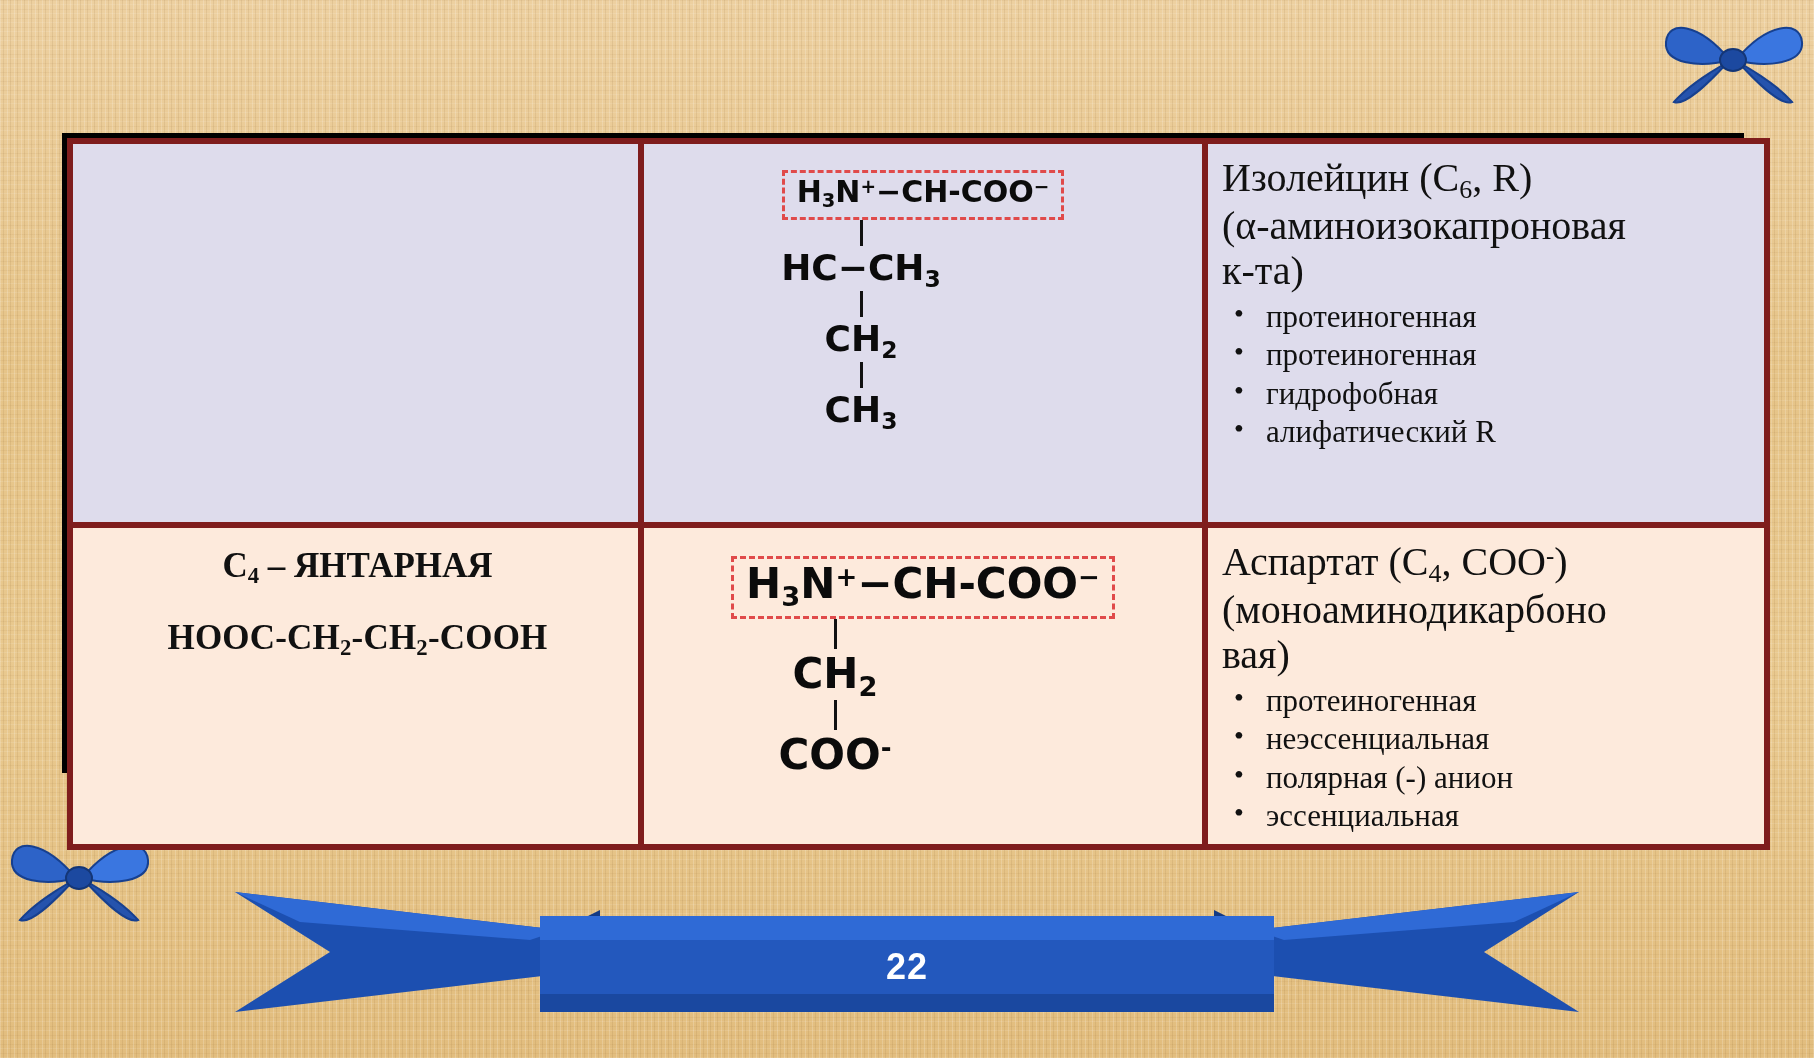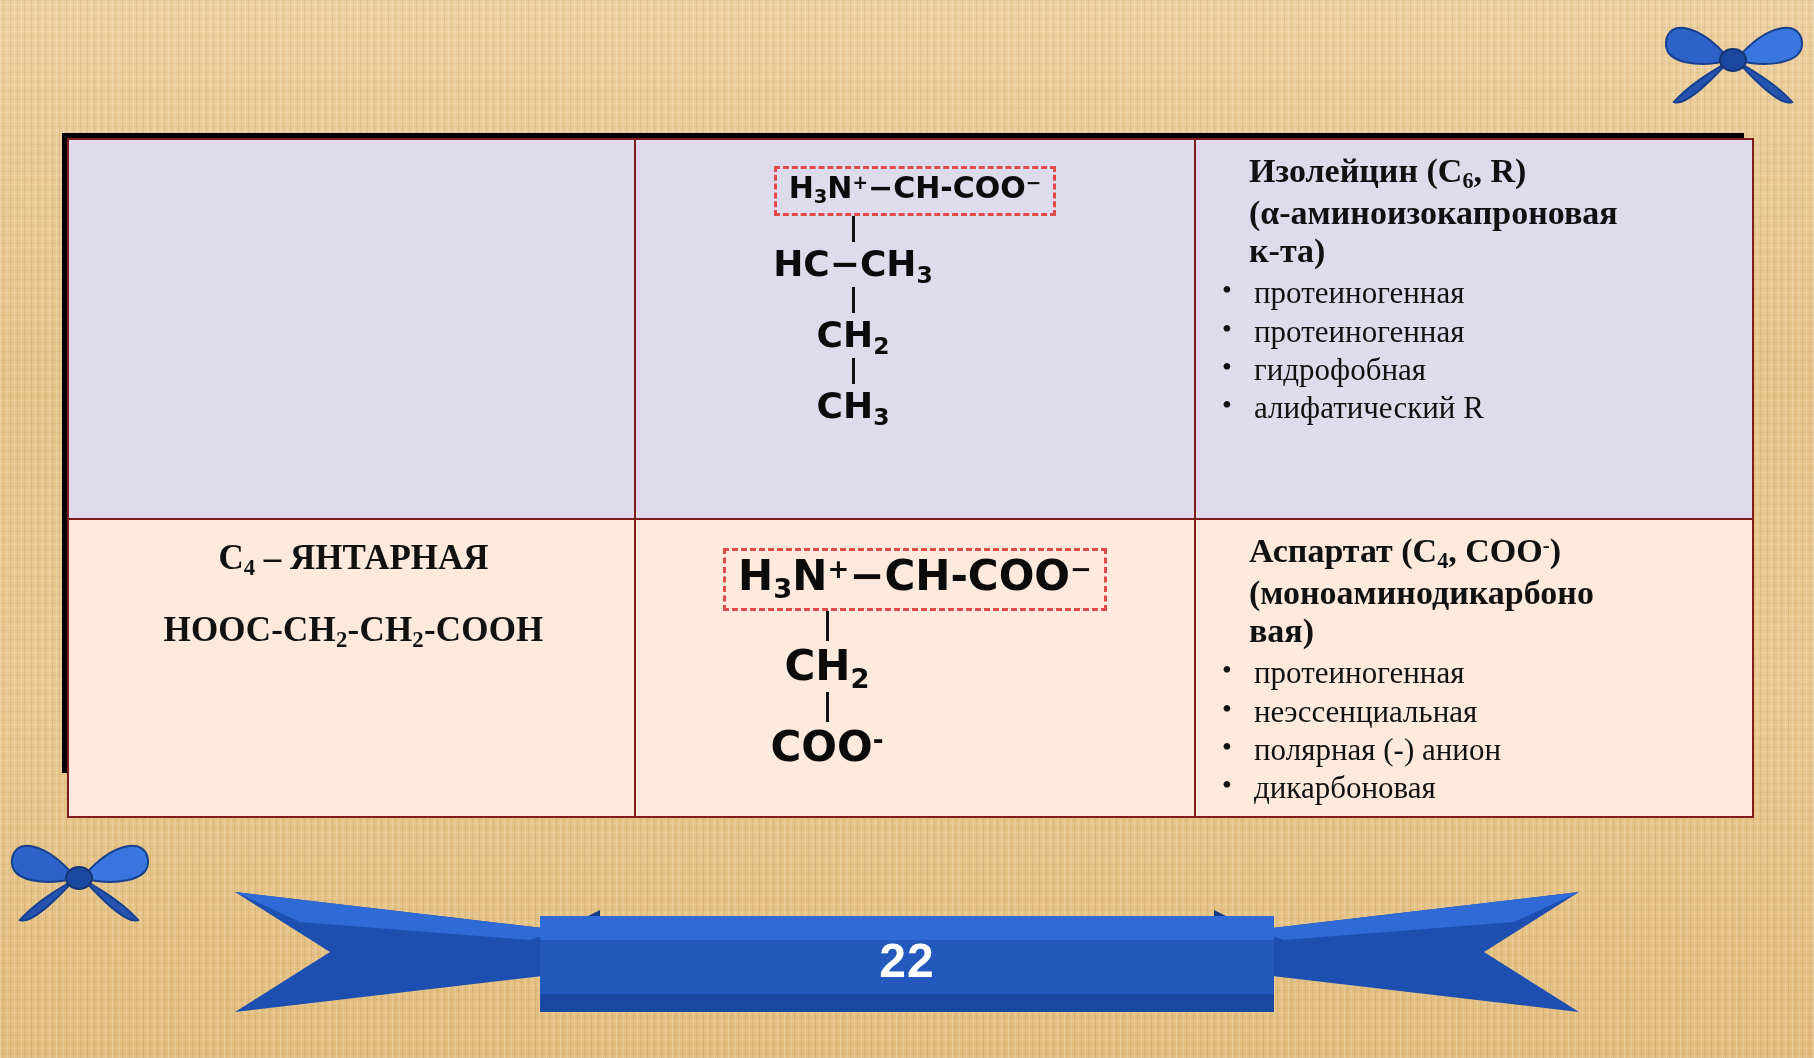--- a/index.html
+++ b/index.html
@@ -52,21 +52,21 @@
     box-sizing: border-box;
     background: #fff;
   }
   table.chem {
     width: 100%;
     height: 100%;
     border-collapse: collapse;
     table-layout: fixed;
   }
   table.chem td {
-    border: 2px solid #7f1d1d;
+    border: 6px solid #7f1d1d;
     vertical-align: top;
     padding: 0;
   }
   td.col-a { width: 565px; }
   td.col-b { width: 558px; }
   td.col-c { width: 556px; }
 
   .row-1 td { background: #dedcec; height: 378px; }
   .row-2 td { background: #fdeadc; height: 256px; }
 
@@ -133,24 +133,23 @@
     position: relative;
     left: -88px;
   }
 
   
   .right-cell {
     padding: 12px 14px 8px 14px;
     color: #111;
   }
   .right-title {
-    font-weight: bold;
-    font-size: 34px;
+    font-weight: normal;
+    font-size: 40px;
     line-height: 1.12;
-    margin-left: 39px;
   }
   ul.props {
     list-style: none;
     margin: 4px 0 0 0;
     padding: 0;
   }
   ul.props li {
     font-size: 31px;
     line-height: 1.24;
     padding-left: 44px;
@@ -173,21 +172,21 @@
     pointer-events: none;
   }
   .page-number {
     position: absolute;
     left: 50%;
     transform: translateX(-50%);
     bottom: 70px;
     color: #fff;
     font-family: "Liberation Sans", sans-serif;
     font-weight: bold;
-    font-size: 48px;
+    font-size: 36px;
     letter-spacing: 1px;
     z-index: 6;
   }
   .bow {
     position: absolute;
     pointer-events: none;
   }
   .bow-tr { right: 6px; top: 2px; }
   .bow-bl { left: 4px; bottom: 118px; }
 </style>
@@ -306,21 +305,21 @@
           <div class="right-cell">
             <div class="right-title">
               <span>Аспартат (C</span><sub>4</sub><span>, COO</span><sup>-</sup><span>)</span><br>
               <span>(моноаминодикарбоно</span><br>
               <span>вая)</span>
             </div>
             <ul class="props">
               <li><span class="bullet">•</span><span>протеиногенная</span></li>
               <li><span class="bullet">•</span><span>неэссенциальная</span></li>
               <li><span class="bullet">•</span><span>полярная (-) анион</span></li>
-              <li><span class="bullet">•</span><span>дикарбоновая</span></li>
+              <li><span class="bullet">•</span><span>эссенциальная</span></li>
             </ul>
           </div>
         </td>
       </tr>
     </tbody>
   </table>
 </div>
 
 <svg class="ribbon" viewBox="0 0 1814 150" preserveAspectRatio="none">
 

